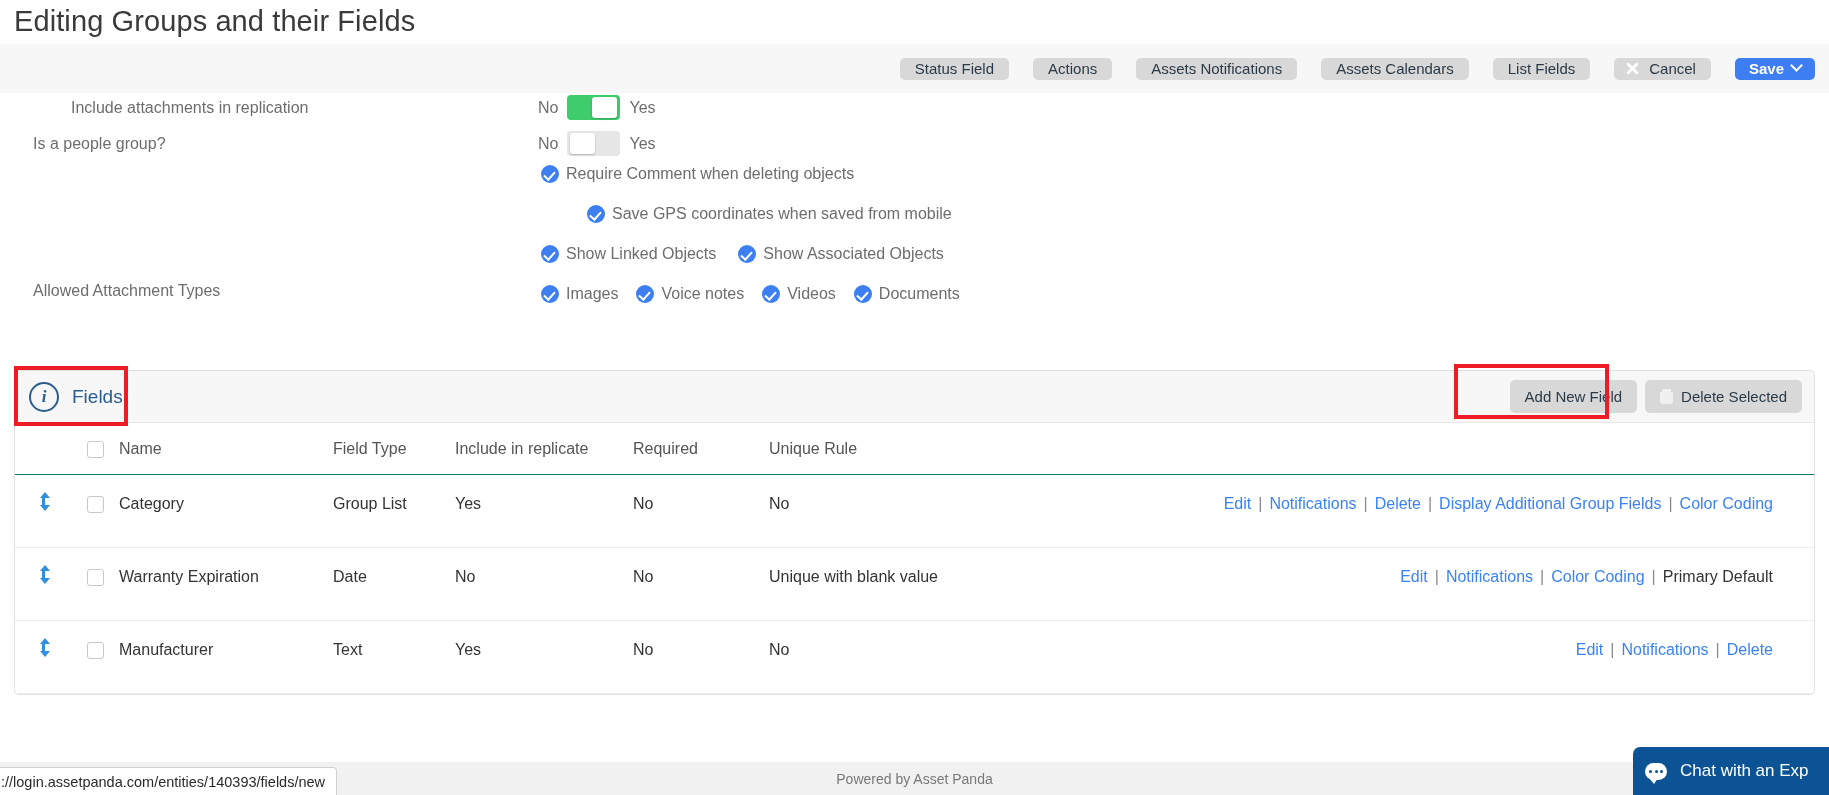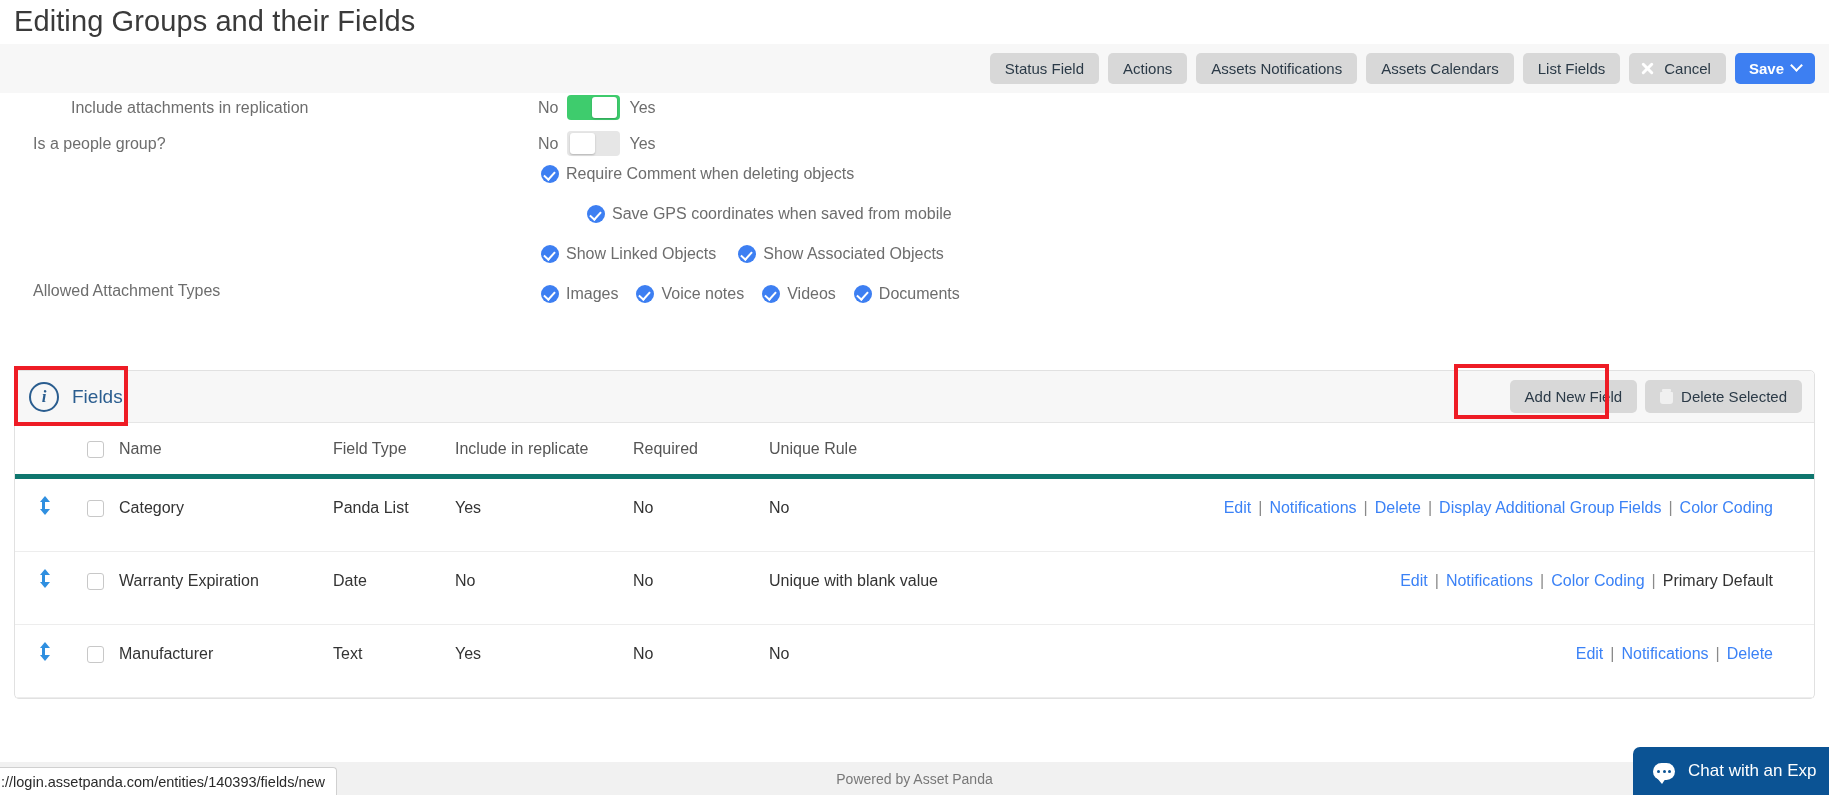--- a/index.html
+++ b/index.html
@@ -21,22 +21,22 @@
   }
 
   
   .toolbar {
     position: absolute; left: 0; top: 44px; width: 1829px; height: 49px;
     background: #f7f7f7;
     display: flex; align-items: center; justify-content: flex-end;
     padding-right: 14px;
   }
   .tb-btn {
-    height: 31px; border-radius: 5px; background: #d8d8d8; color: #2b3a47;
-    font-size: 15px; border: none; margin-left: 9px; padding: 0 15px;
+    height: 22px; border-radius: 5px; background: #d8d8d8; color: #2b3a47;
+    font-size: 15px; border: none; margin-left: 24px; padding: 0 15px;
     display: inline-flex; align-items: center; cursor: pointer; white-space: nowrap;
   }
   .tb-btn.cancel { background: #d8d8d8; padding-left: 10px; }
   .tb-btn.cancel .xicon {
     display:inline-block; width: 17px; height: 17px; margin-right: 8px;
     position: relative; flex: 0 0 auto;
   }
   .tb-btn.cancel .xicon:before, .tb-btn.cancel .xicon:after {
     content: ""; position: absolute; left: 1px; top: 7px; width: 15px; height: 3px;
     background: #ffffff; border-radius: 2px;
@@ -119,21 +119,21 @@
   }
   .trash:after {
     content:""; position:absolute; left:2px; top:0; width:9px; height:3px;
     background: #f0f0f0; border-radius: 1px;
   }
 
   
   table.fields-table { width: 100%; border-collapse: collapse; table-layout: fixed; }
   table.fields-table th {
     font-size: 16px; font-weight: 400; color: #555; text-align: left;
-    padding: 17px 0 16px 0; border-bottom: 5px solid #0f766e;
+    padding: 17px 0 16px 0; border-bottom: 1px solid #0f766e;
   }
   table.fields-table td {
     font-size: 16px; color: #333; padding: 17px 0 32px 0;
     border-bottom: 1px solid #ededed; vertical-align: middle;
   }
   .c-drag   { width: 56px; text-align: center !important; }
   .c-check  { width: 48px; text-align: center !important; }
   .c-name   { width: 214px; }
   .c-type   { width: 122px; }
   .c-repl   { width: 178px; }
@@ -175,21 +175,21 @@
   .status-url {
     position: absolute; left: -6px; bottom: 0; height: 28px;
     background: #ffffff; border: 1px solid #d0d0d0; border-bottom: none;
     border-radius: 0 4px 0 0; display: flex; align-items: center;
     padding: 0 11px 0 6px; font-size: 14.5px; color: #2a2a2a;
     font-family: "Liberation Sans", sans-serif; white-space: nowrap;
   }
   .chat-widget {
     position: absolute; right: 0; bottom: 0; height: 48px; width: 196px;
     background: #0b5394; border-radius: 7px 0 0 0; display: flex; align-items: center;
-    padding-left: 20px; cursor: pointer;
+    padding-left: 12px; cursor: pointer;
   }
   .chat-bubble {
     width: 22px; height: 17px; border-radius: 9px; background: #ffffff;
     position: relative; flex: 0 0 auto; margin-right: 13px;
   }
   .chat-bubble:after {
     content: ""; position: absolute; left: 4px; bottom: -4px; width: 0; height: 0;
     border-left: 5px solid transparent; border-right: 4px solid transparent;
     border-top: 6px solid #ffffff;
   }
@@ -325,21 +325,21 @@
           <th class="c-req">Required</th>
           <th class="c-uniq">Unique Rule</th>
           <th class="c-act"></th>
         </tr>
       </thead>
       <tbody id="fields-body">
           <tr>
             <td class="c-drag"><span class="drag-icon"><span></span></span></td>
             <td class="c-check"><span class="sq-check"></span></td>
             <td class="c-name">Category</td>
-            <td class="c-type">Panda List</td>
+            <td class="c-type">Group List</td>
             <td class="c-repl">Yes</td>
             <td class="c-req">No</td>
             <td class="c-uniq">No</td>
             <td class="c-act"><span class="alink">Edit</span><span class="asep">|</span><span class="alink">Notifications</span><span class="asep">|</span><span class="alink">Delete</span><span class="asep">|</span><span class="alink">Display Additional Group Fields</span><span class="asep">|</span><span class="alink">Color Coding</span></td>
           </tr>
           <tr>
             <td class="c-drag"><span class="drag-icon"><span></span></span></td>
             <td class="c-check"><span class="sq-check"></span></td>
             <td class="c-name">Warranty Expiration</td>
             <td class="c-type">Date</td>

